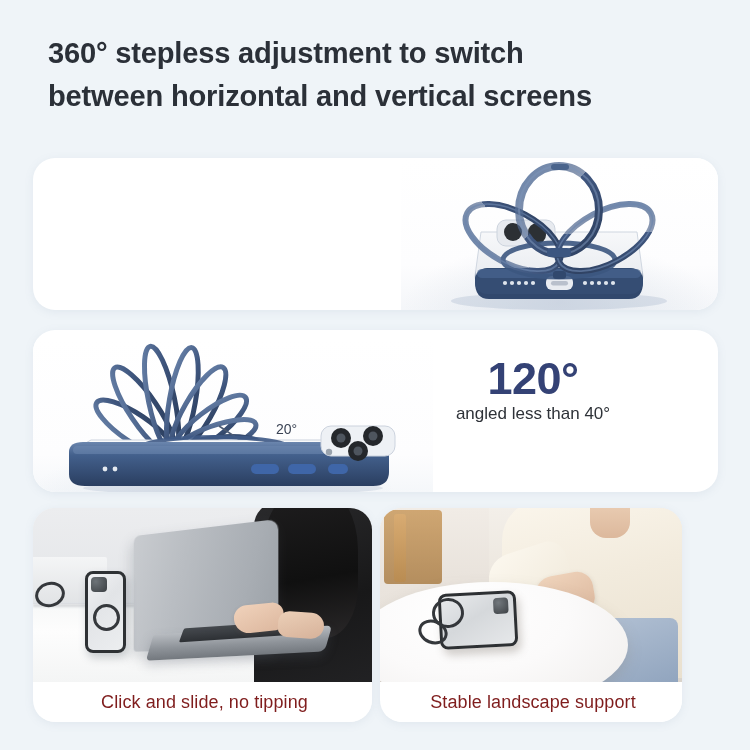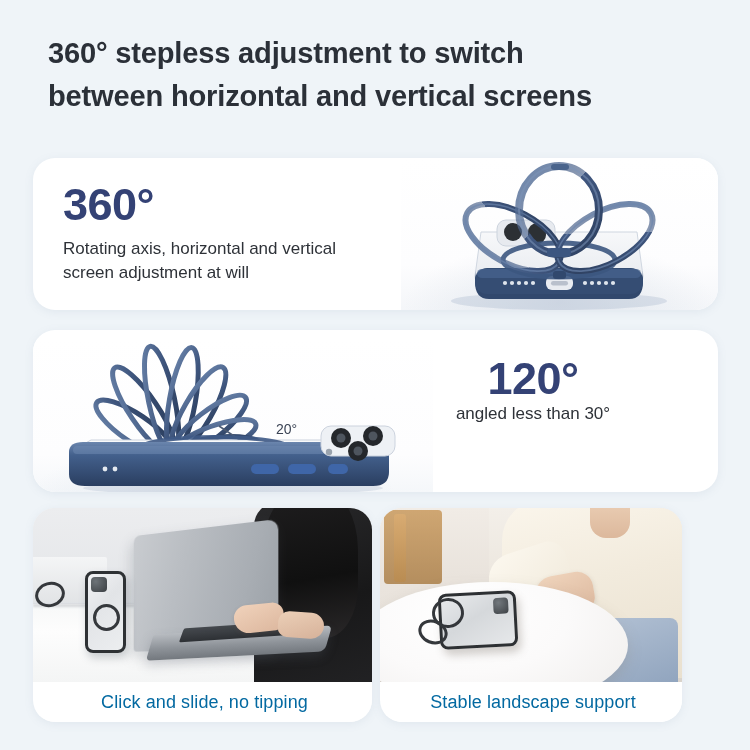--- a/index.html
+++ b/index.html
@@ -96,21 +96,21 @@
     overflow: hidden;
   }
   .caption {
     position: absolute;
     left: 4px; right: 0; bottom: 0;
     height: 40px;
     background: #ffffff;
     display: flex;
     align-items: center;
     justify-content: center;
-    color: #0369a1;
+    color: #7f1d1d;
     font-size: 18px;
     letter-spacing: 0.1px;
   }
 
   
   .scene-a {
     position: absolute; inset: 0;
     background: linear-gradient(180deg,#e9ebed 0%,#e4e6e9 46%,#dfe2e5 52%,#f2f3f4 60%,#fafafa 100%);
   }
   .a-wall {
@@ -333,25 +333,20 @@
 </head>
 <body>
 
 <div class="heading">
   <span class="heading-line">360° stepless adjustment to switch</span>
   <span class="heading-line">between horizontal and vertical screens</span>
 </div>
 
 <div class="card" id="card-360">
 
-  <div class="text-block">
-    <div class="big-num">360°</div>
-    <div class="sub-text">Rotating axis, horizontal and vertical</div>
-    <div class="sub-text">screen adjustment at will</div>
-  </div>
 
   <div class="art-1">
     <svg width="317" height="152" viewBox="0 0 317 152">
       <defs>
         <linearGradient id="caseNavy" x1="0" y1="0" x2="0" y2="1">
           <stop offset="0%" stop-color="#5d76a0"></stop>
           <stop offset="45%" stop-color="#3e5float"></stop>
           <stop offset="45%" stop-color="#3e567f"></stop>
           <stop offset="100%" stop-color="#2c3f61"></stop>
         </linearGradient>
@@ -501,21 +496,21 @@
       <circle cx="340" cy="98" r="10" fill="#24272b"></circle>
       <circle cx="340" cy="98" r="4.5" fill="#4e555e"></circle>
       <circle cx="325" cy="113" r="10" fill="#24272b"></circle>
       <circle cx="325" cy="113" r="4.5" fill="#4e555e"></circle>
       <circle cx="296" cy="114" r="3.2" fill="#9aa3ad"></circle>
     </svg>
   </div>
 
   <div class="text-block">
     <div class="big-num">120°</div>
-    <div class="sub-text">angled less than 30°</div>
+    <div class="sub-text">angled less than 40°</div>
   </div>
 </div>
 
 <div class="card" id="card-laptop">
   <div class="photo">
     <div class="scene-a">
       <div class="a-wall"></div>
       <div class="a-shelf"></div>
       <div class="a-desk"></div>
       <div class="a-desk-edge"></div>

